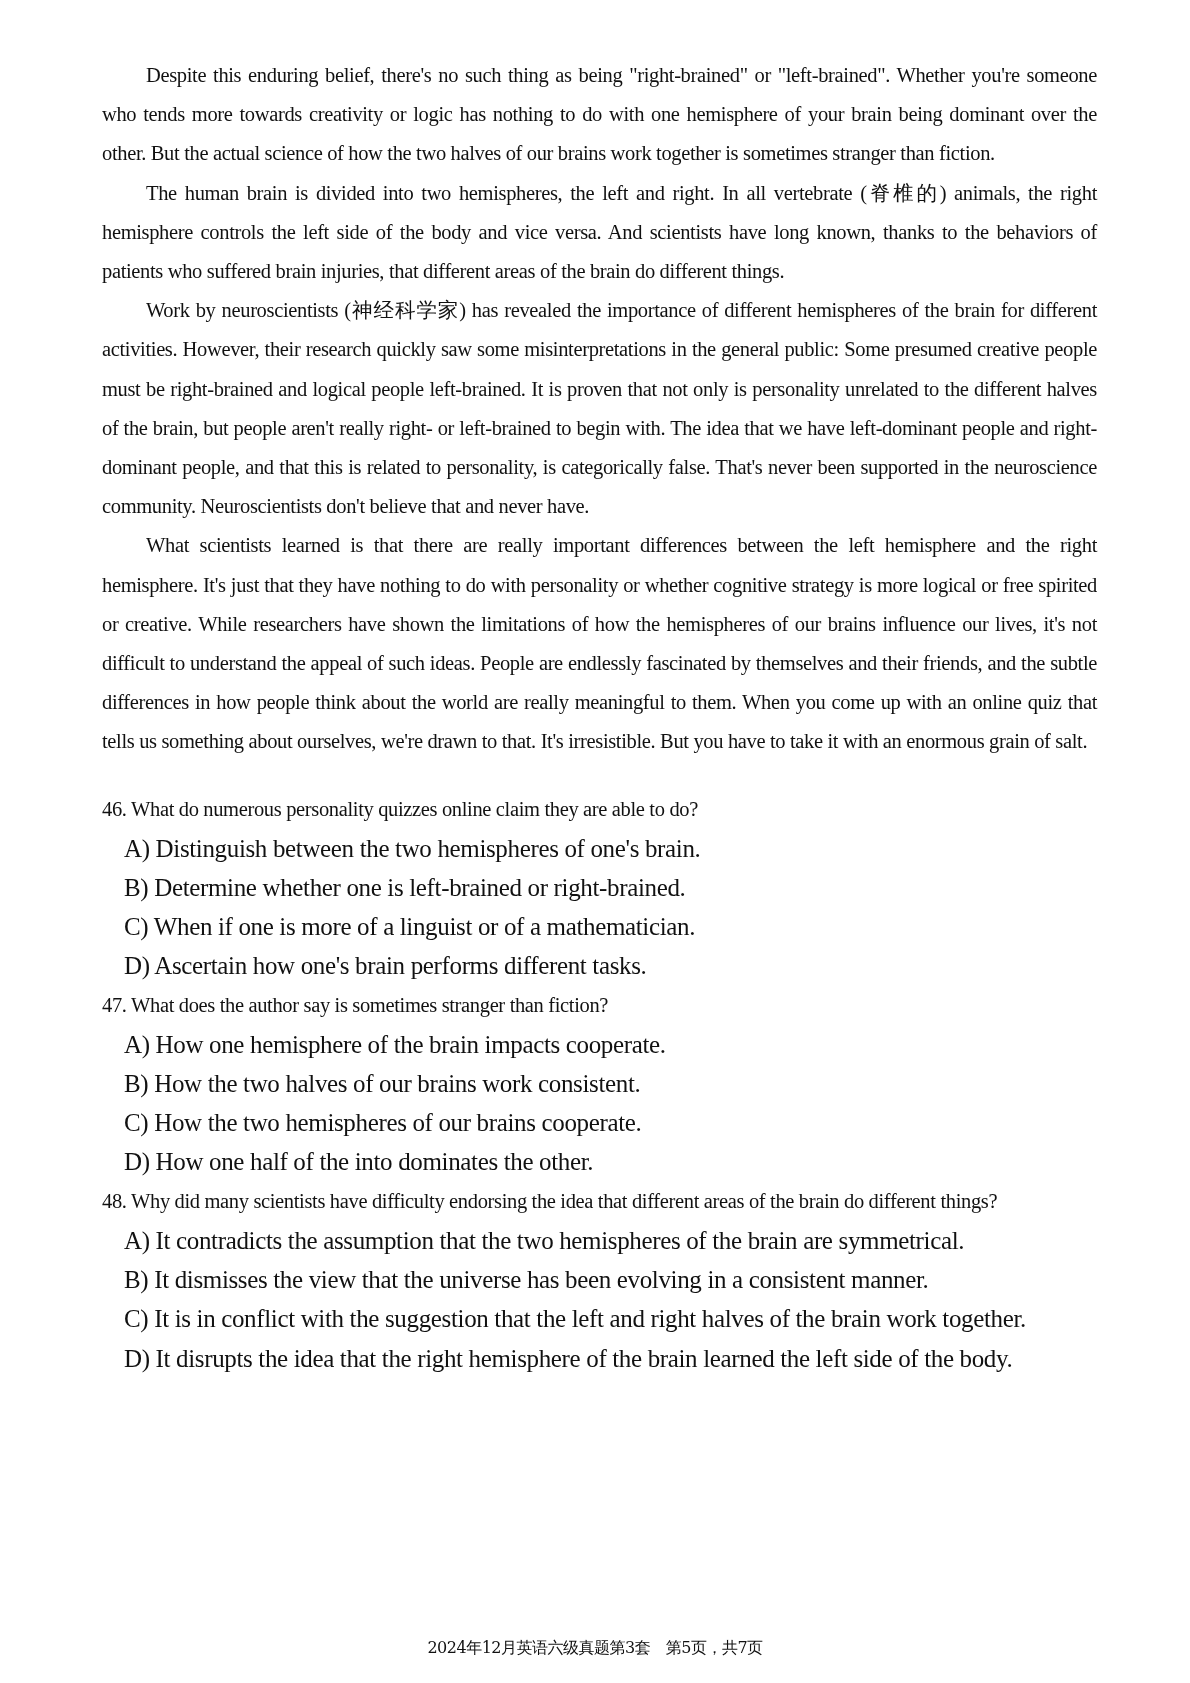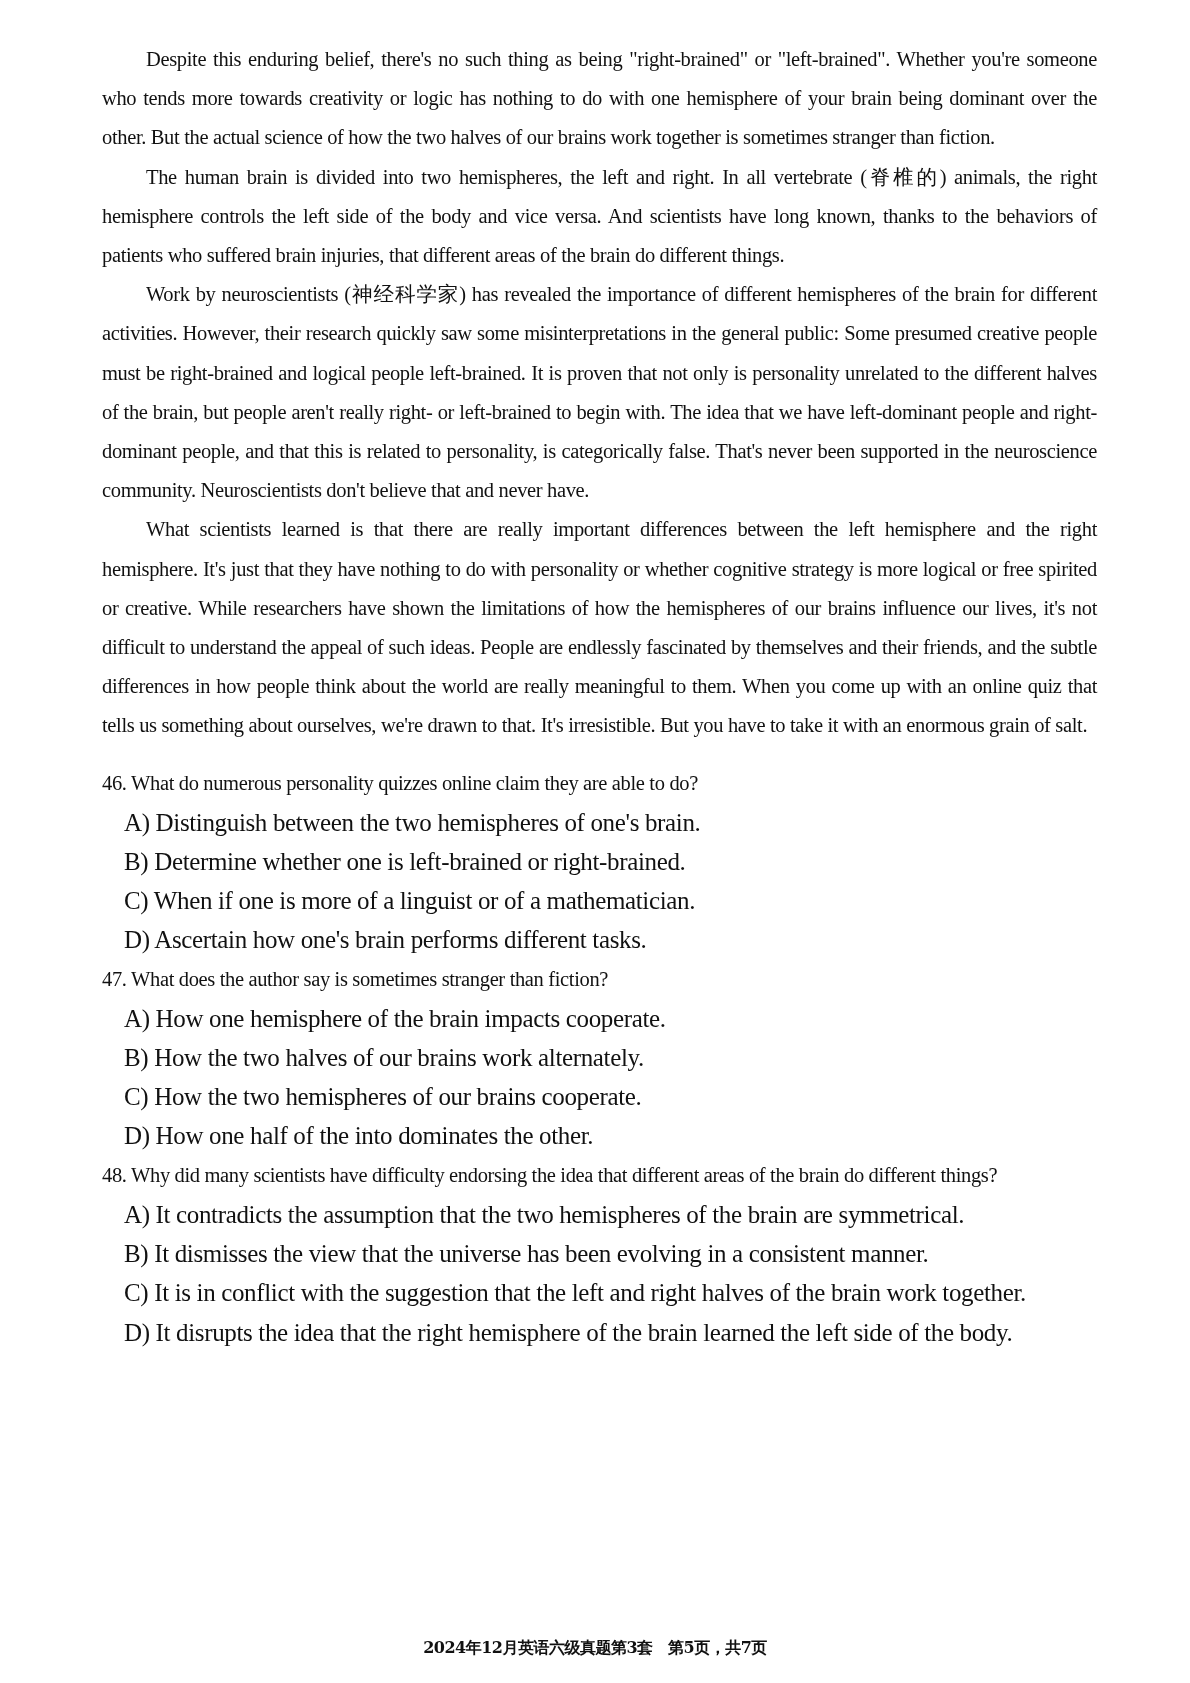--- a/index.html
+++ b/index.html
@@ -11,33 +11,33 @@
     width: 1190px;
     height: 1683px;
     position: relative;
     overflow: hidden;
     color: #111111;
     font-family: "Liberation Serif", "DejaVu Serif", serif;
   }
   .page {
     position: absolute;
     left: 102px;
-    top: 40px;
+    top: 56px;
     width: 995px;
   }
   .passage p {
     margin: 0;
     font-size: 20.5px;
     line-height: 39.2px;
     text-align: justify;
     text-indent: 44px;
     letter-spacing: -0.35px;
   }
   .questions {
-    margin-top: 18px;
+    margin-top: 28px;
   }
   .question .stem {
     font-size: 20.5px;
     line-height: 39.2px;
     text-align: justify;
     padding-left: 22px;
     text-indent: -22px;
     letter-spacing: -0.35px;
   }
   .question .options {
@@ -52,21 +52,21 @@
     letter-spacing: -0.35px;
   }
   .footer {
     position: absolute;
     left: 0;
     width: 1190px;
     top: 1638px;
     text-align: center;
     font-size: 16px;
     font-family: "DejaVu Serif", "Liberation Serif", serif;
-    font-weight: bold;
+    font-weight: normal;
     letter-spacing: -0.5px;
     color: #111111;
   }
 </style>
 </head>
 <body>
 
 <div class="page">
   <div class="passage">
     <p>Despite this enduring belief, there's no such thing as being "right-brained" or "left-brained". Whether you're someone who tends more towards creativity or logic has nothing to do with one hemisphere of your brain being dominant over the other. But the actual science of how the two halves of our brains work together is sometimes stranger than fiction.</p>
@@ -83,21 +83,21 @@
         <li>B) Determine whether one is left-brained or right-brained.</li>
         <li>C) When if one is more of a linguist or of a mathematician.</li>
         <li>D) Ascertain how one's brain performs different tasks.</li>
       </ul>
     </div>
 
     <div class="question">
       <div class="stem">47. What does the author say is sometimes stranger than fiction?</div>
       <ul class="options">
         <li>A) How one hemisphere of the brain impacts cooperate.</li>
-        <li>B) How the two halves of our brains work alternately.</li>
+        <li>B) How the two halves of our brains work consistent.</li>
         <li>C) How the two hemispheres of our brains cooperate.</li>
         <li>D) How one half of the into dominates the other.</li>
       </ul>
     </div>
 
     <div class="question">
       <div class="stem">48. Why did many scientists have difficulty endorsing the idea that different areas of the brain do different things?</div>
       <ul class="options">
         <li>A) It contradicts the assumption that the two hemispheres of the brain are symmetrical.</li>
         <li>B) It dismisses the view that the universe has been evolving in a consistent manner.</li>

